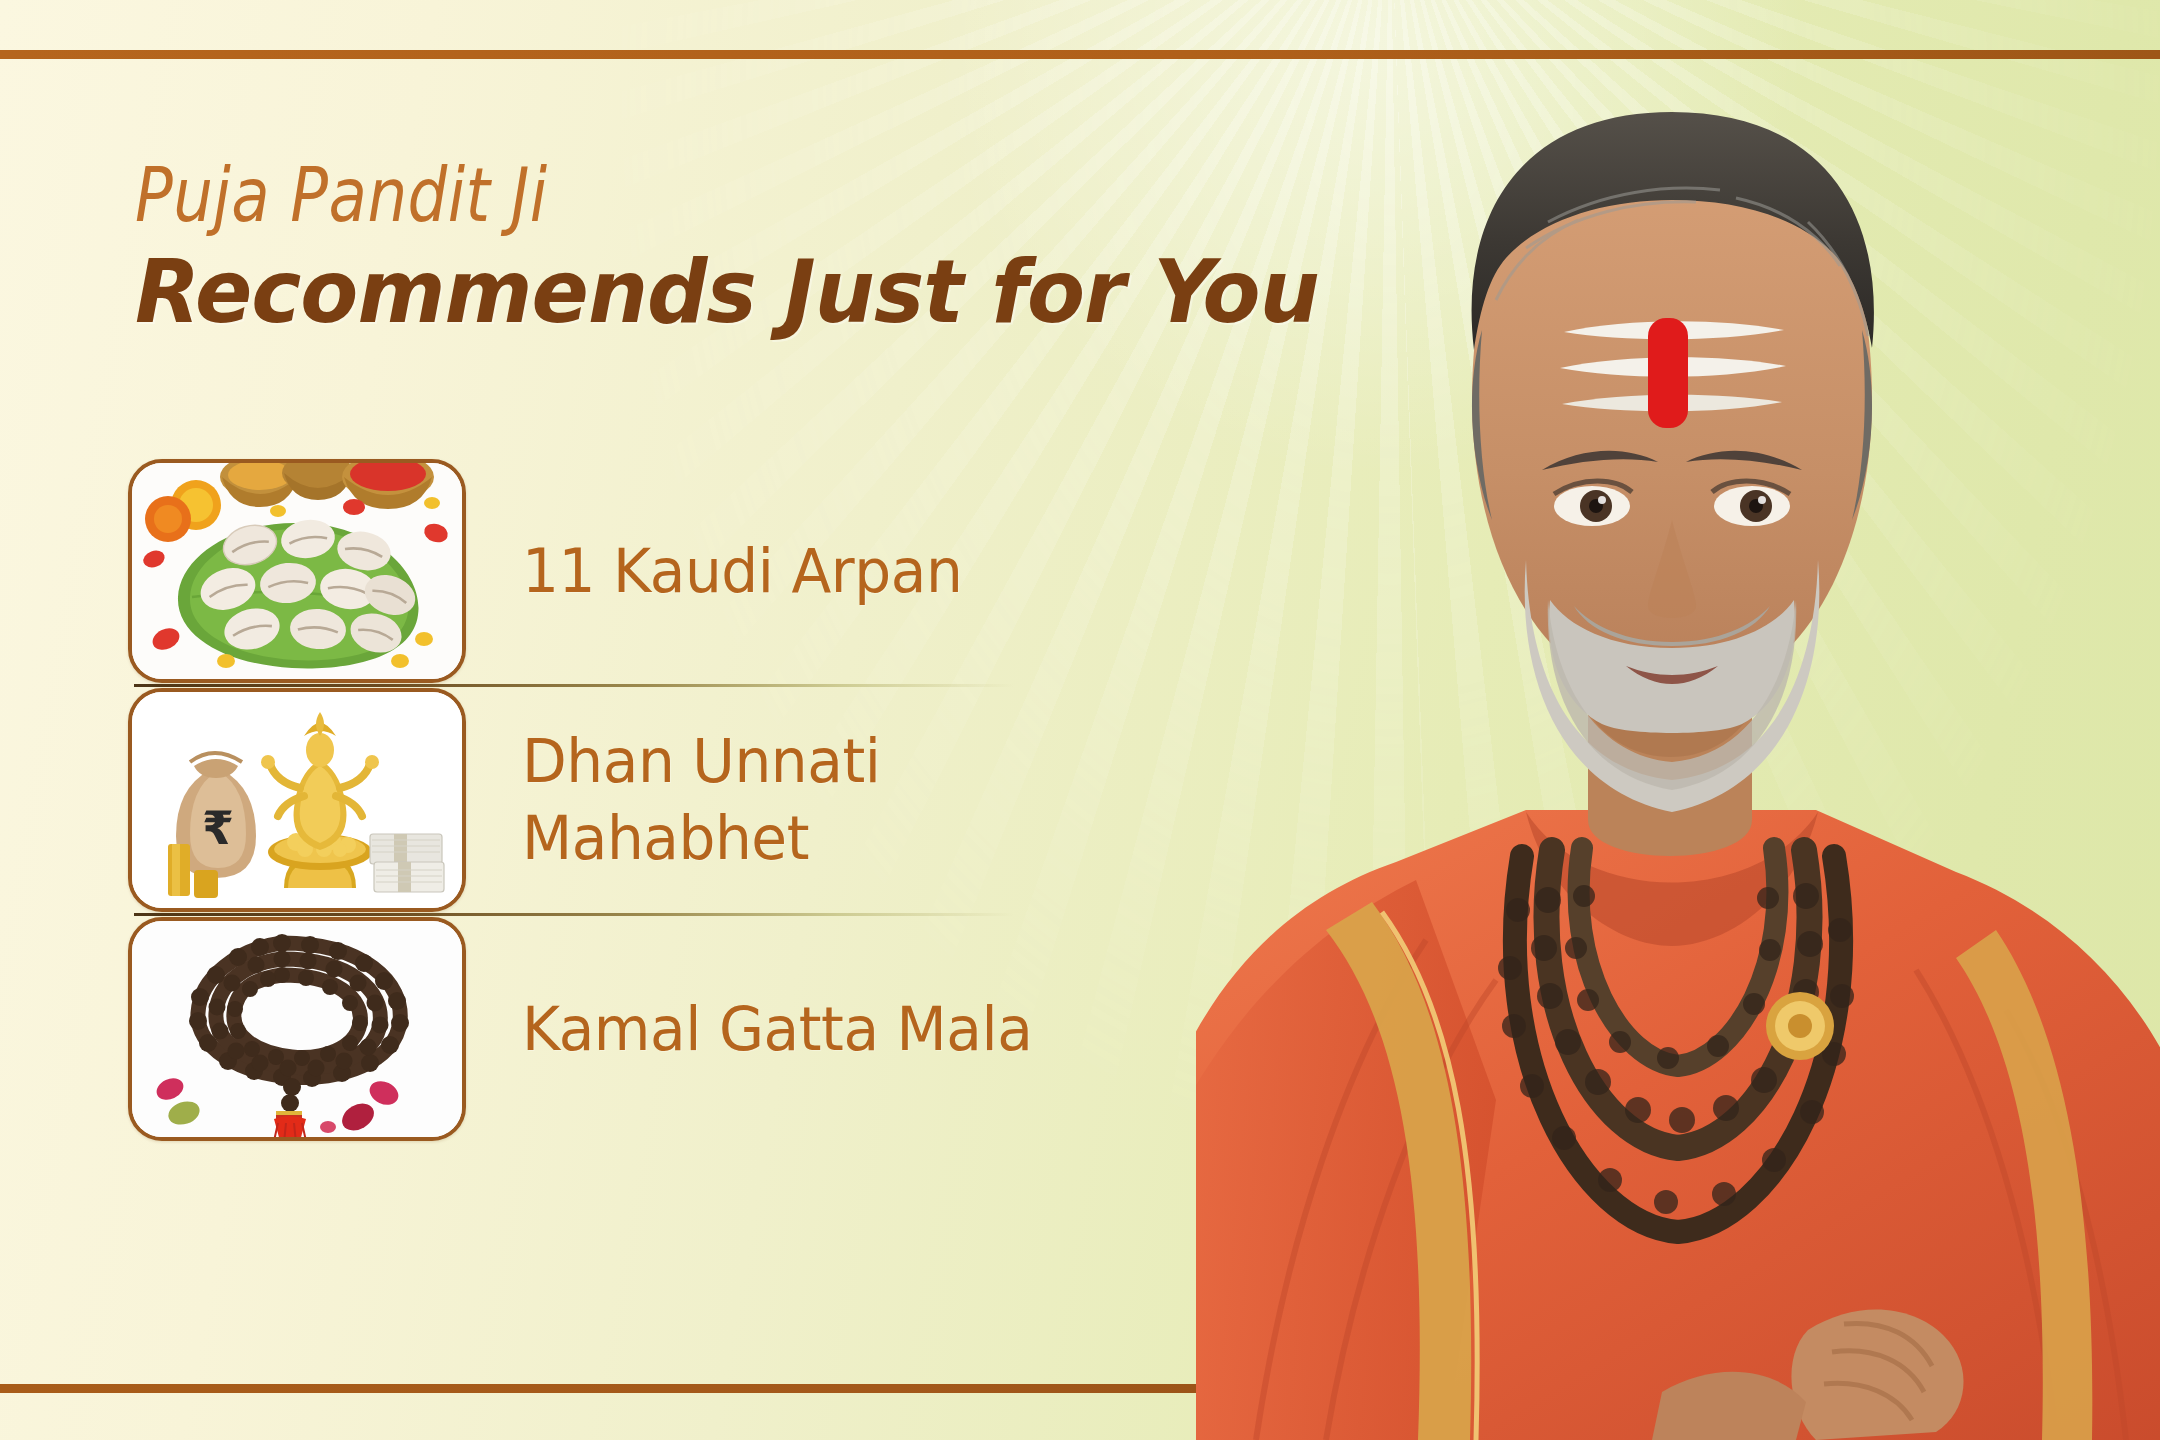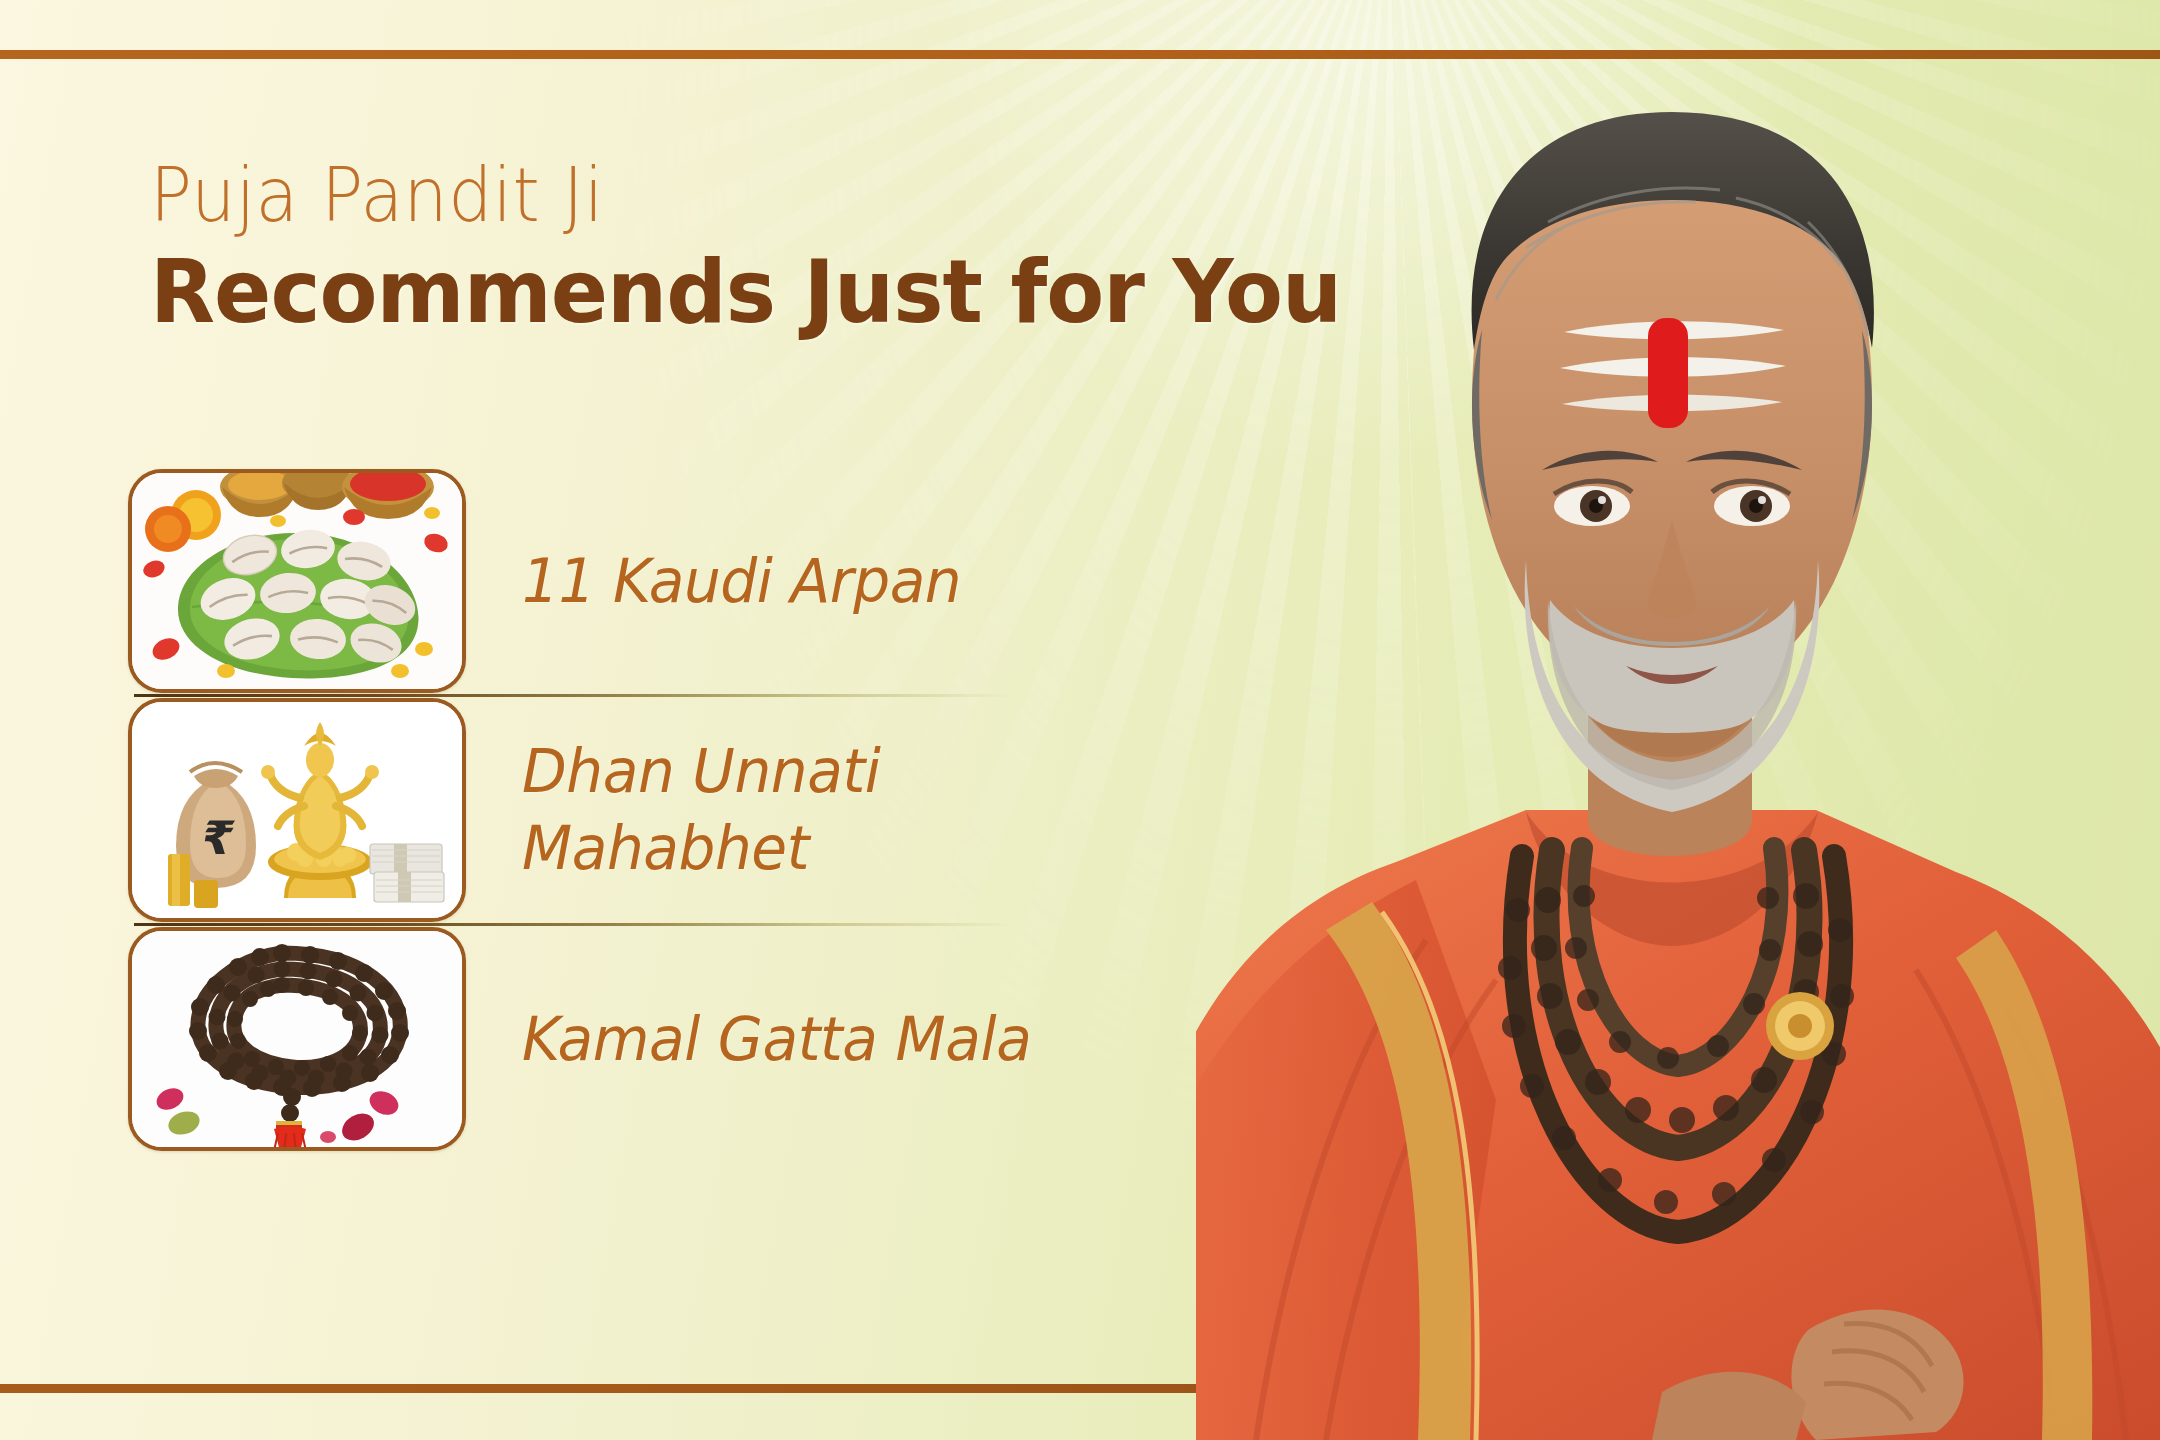--- a/index.html
+++ b/index.html
@@ -30,40 +30,40 @@
     background:radial-gradient(620px 620px at 1370px 40px, rgba(255,255,255,.50), rgba(255,255,255,0) 70%);
   }
 
   .edge-rule{position:absolute;left:0;height:9px;background:#b1621a;}
   #rule-top{top:50px;width:2160px;background:linear-gradient(90deg,#b5651d 0%,#b0601a 55%,#9e5617 100%);}
   #rule-bottom{top:1384px;width:1196px;background:linear-gradient(90deg,#a85c19 0%,#a3581a 75%,#9c5418 100%);}
 
   
   #content{position:absolute;left:0;top:0;width:1200px;height:1440px;}
 
-  #headline{position:absolute;left:150px;top:158px;width:1040px;}
+  #headline{position:absolute;left:135px;top:158px;width:1040px;font-style:italic;}
   .h-thin{
     font-size:74px;line-height:1.0;font-weight:300;letter-spacing:.5px;
     color:#c0702a;
     font-family:"DejaVu Sans", sans-serif;
     font-stretch:condensed;
     transform:scaleX(.94);transform-origin:left center;
     white-space:nowrap;
   }
   .h-bold{
     margin-top:16px;
     font-size:88px;line-height:1.0;font-weight:700;letter-spacing:-1px;
     color:#7a3f12;
     font-family:"DejaVu Sans", sans-serif;
     text-shadow:2px 2px 0 rgba(255,255,255,.35);
     transform:scaleX(.96);transform-origin:left center;
     white-space:nowrap;
   }
 
-  #items{position:absolute;left:128px;top:468px;width:1050px;font-style:italic;}
+  #items{position:absolute;left:128px;top:458px;width:1050px;}
   .item{position:relative;display:flex;align-items:center;height:226px;}
 
   .thumb{
     width:330px;height:216px;flex:0 0 330px;
     border:4px solid #9a5a20;border-radius:34px;
     background:#ffffff;overflow:hidden;position:relative;
     box-shadow:0 1px 3px rgba(120,80,30,.18);
   }
   .thumb svg{display:block;width:100%;height:100%;}
 

